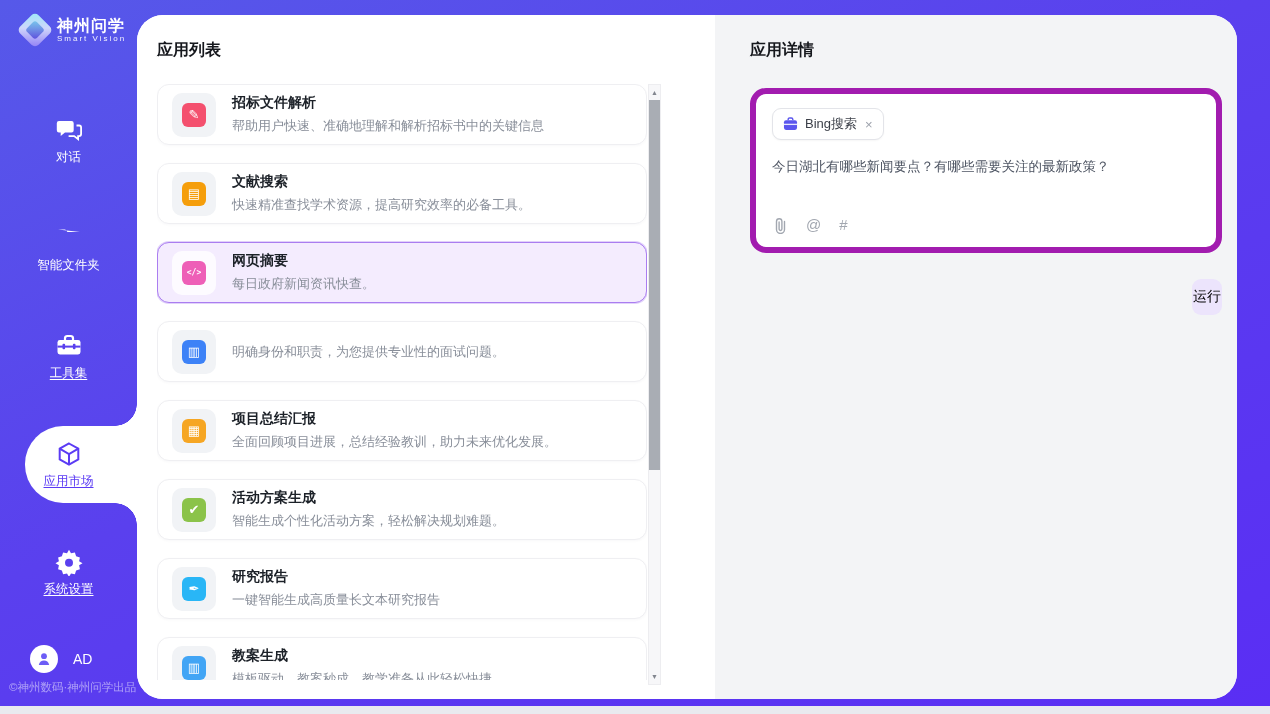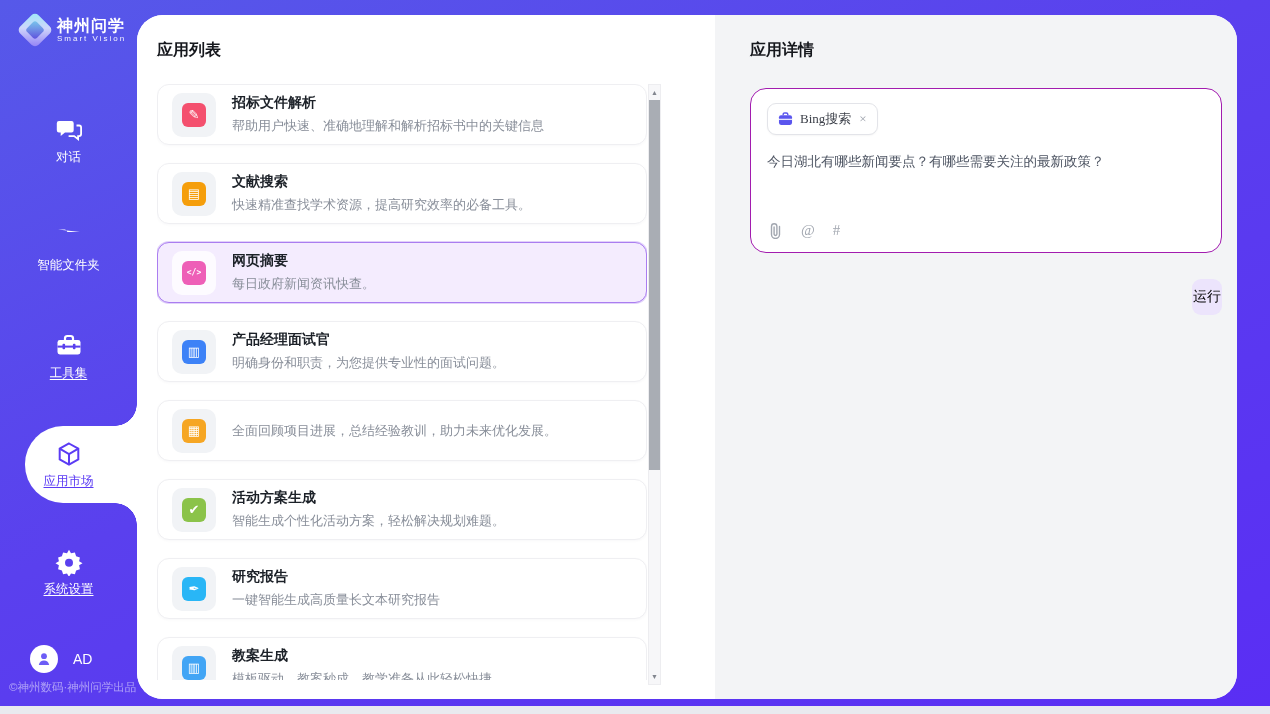--- a/index.html
+++ b/index.html
@@ -68,22 +68,22 @@
   .app-desc { font-size:13px; color:#888e99; }
 
   .scrollbar { position:absolute; top:69px; right:6px; width:13px; height:601px;
     background:#f7f7f9; border:1px solid #ededf0; }
   .sb-arrow { position:absolute; left:0; width:11px; height:13px; color:#82868f; font-size:7px;
     text-align:center; line-height:13px; cursor:pointer; }
   .sb-up { top:1px; } .sb-down { bottom:1px; }
   .sb-thumb { position:absolute; top:15px; left:0; width:11px; height:370px; background:#a9adb4; cursor:pointer; }
 
   
-  .detail-card { margin-top:27px; background:#fff; border:1px solid #a21caf; border-radius:16px;
-    height:165px; position:relative; padding:14px 16px;font-family:Liberation Serif, serif; }
+  .detail-card { margin-top:27px; background:#fff; border:6px solid #a21caf; border-radius:16px;
+    height:165px; position:relative; padding:14px 16px; }
   .chip { display:inline-flex; align-items:center; gap:7px; border:1px solid #e3e4e9; border-radius:9px;
     padding:0 10px; height:32px; background:#fff; box-shadow:0 1px 2px rgba(0,0,0,.04); cursor:default; }
   .chip-label { font-size:13px; color:#3b3f48; }
   .chip-close { color:#9ca1ab; font-size:13px; margin-left:1px; cursor:pointer; }
   .query { margin-top:17px; font-size:13.5px; color:#4d5462; line-height:1.5; cursor:text; }
   .attach-row { position:absolute; left:17px; bottom:13px; display:flex; align-items:center; gap:18px;
     color:#a2a7b0; }
   .attach-row .txt-ic { font-size:15px; cursor:pointer; }
   .attach-row svg { display:block; cursor:pointer; }
   .run-row { display:flex; justify-content:flex-end; margin-top:26px; }
@@ -209,30 +209,30 @@
       <div class="app-name">网页摘要</div>
       <div class="app-desc">每日政府新闻资讯快查。</div>
     </div>
   </div>
 
   <div class="card">
     <div class="app-icon">
       <div class="app-glyph" style="background: rgb(61, 130, 247);">▥</div>
     </div>
     <div class="app-texts">
-      <div class="app-name">产品经理面试官</div>
       <div class="app-desc">明确身份和职责，为您提供专业性的面试问题。</div>
     </div>
   </div>
 
   <div class="card">
     <div class="app-icon">
       <div class="app-glyph" style="background: rgb(246, 166, 35);">▦</div>
     </div>
     <div class="app-texts">
+      <div class="app-name">项目总结汇报</div>
       <div class="app-desc">全面回顾项目进展，总结经验教训，助力未来优化发展。</div>
     </div>
   </div>
 
   <div class="card">
     <div class="app-icon">
       <div class="app-glyph" style="background: rgb(139, 195, 74);">✔</div>
     </div>
     <div class="app-texts">
       <div class="app-name">活动方案生成</div>

